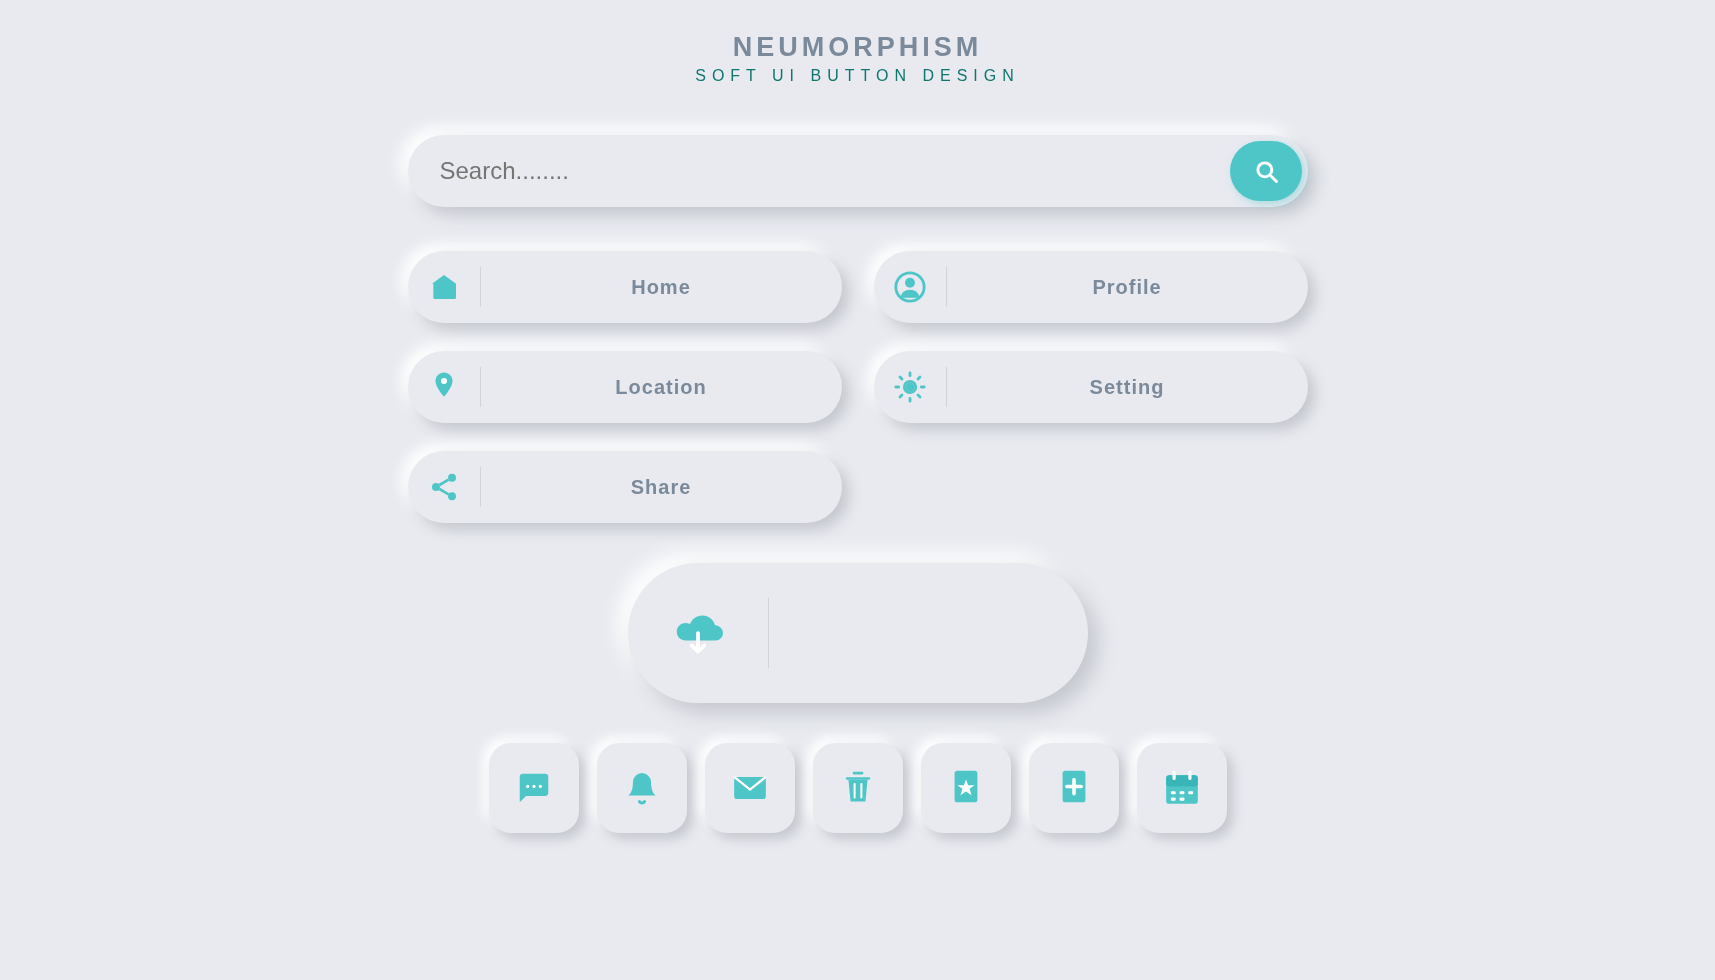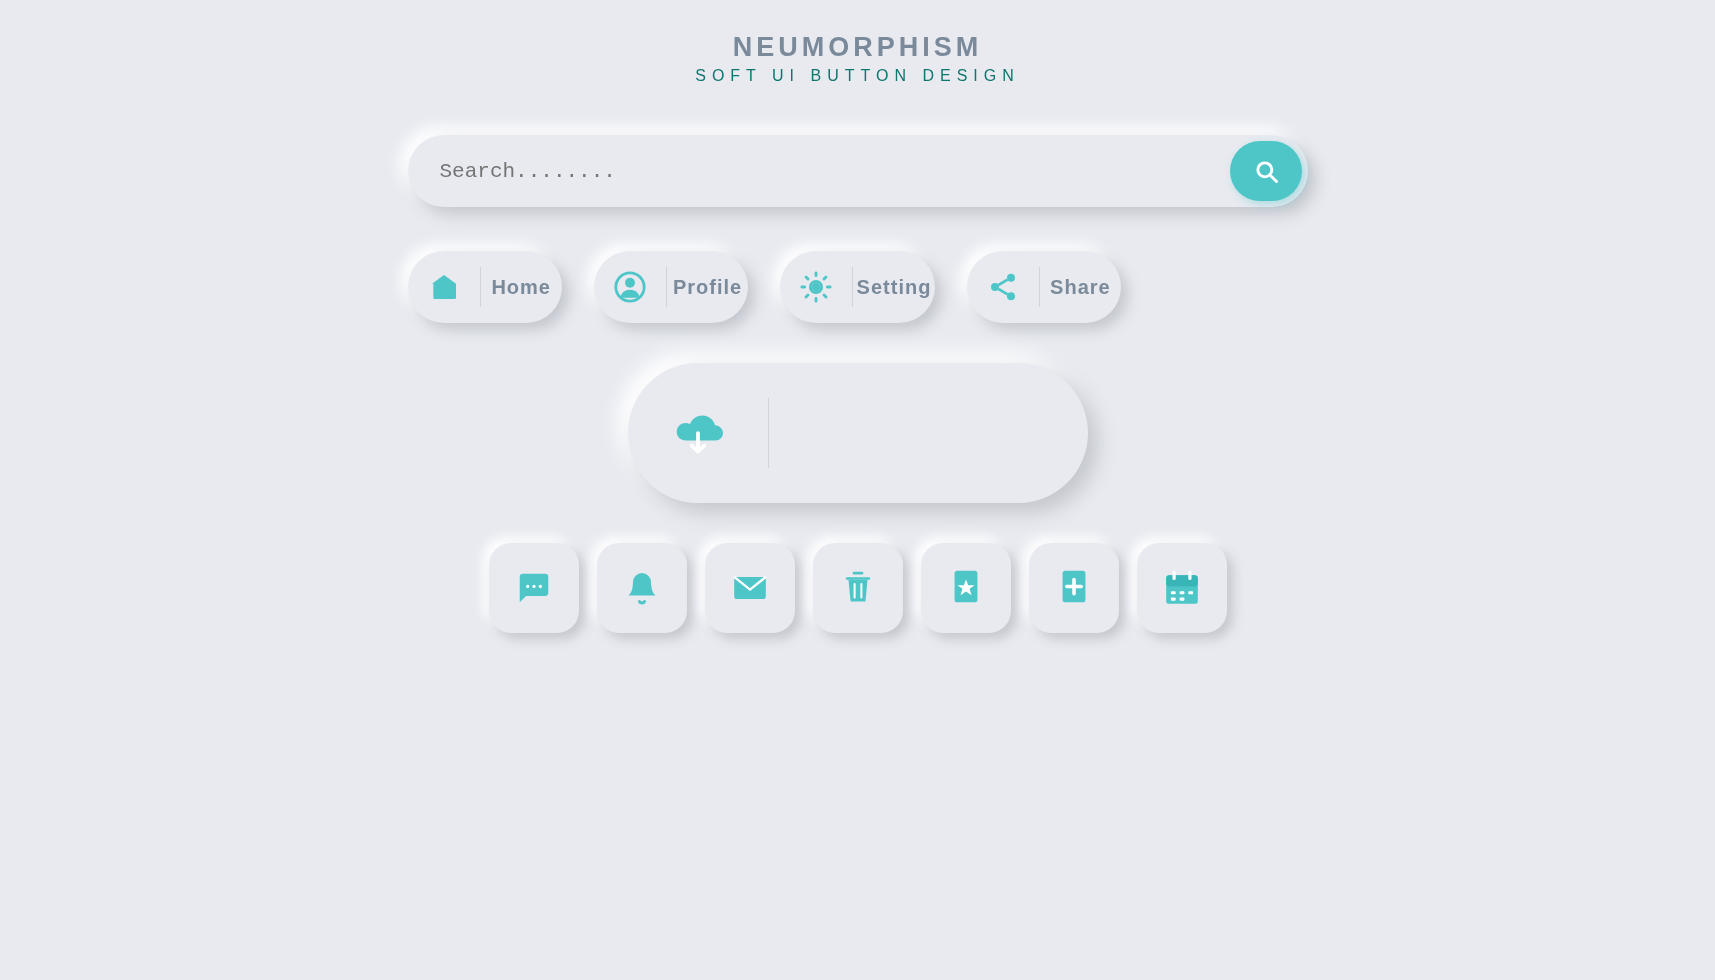--- a/index.html
+++ b/index.html
@@ -48,23 +48,23 @@
       display: flex;
       align-items: center;
       padding: 6px 6px 6px 32px;
       position: relative;
     }
     .search-input {
       flex: 1;
       background: transparent;
       border: none;
       outline: none;
-      font-size: 21px;
+      font-size: 24px;
       color: #9aabb8;
-      font-family: Liberation Mono, monospace;
+      font-family: Liberation Sans, sans-serif;
     }
     .search-btn {
       width: 72px;
       height: 60px;
       border-radius: 50px;
       background: #4ec6c8;
       border: none;
       cursor: pointer;
       display: flex;
       align-items: center;
@@ -76,21 +76,21 @@
       width: 28px;
       height: 28px;
       fill: white;
     }
 
     
     .btn-grid {
       margin-top: 44px;
       width: 900px;
       display: grid;
-      grid-template-columns: repeat(5, 1fr);
+      grid-template-columns: repeat(2, 1fr);
       gap: 28px 32px;
     }
 
     .pill-btn {
       height: 72px;
       border-radius: 50px;
       background: #e8eaf0;
       box-shadow: 7px 7px 14px #c5c7ce, -7px -7px 14px #ffffff;
       display: flex;
       align-items: center;
@@ -218,20 +218,30 @@
       <svg width="34" height="34" viewBox="0 0 24 24">
         <circle cx="12" cy="12" r="10" fill="none" stroke="#4ec6c8" stroke-width="2"></circle>
         <circle cx="12" cy="9" r="3.5" fill="#4ec6c8"></circle>
         <path d="M5.5 19.5c0-3.5 3-5.5 6.5-5.5s6.5 2 6.5 5.5" fill="#4ec6c8"></path>
       </svg>
     </div>
     <div class="pill-btn-divider"></div>
     <span class="pill-btn-label">Profile</span>
   </button>
 
+  <button class="pill-btn">
+    <div class="pill-btn-icon">
+      <svg width="30" height="34" viewBox="0 0 24 28">
+        <path d="M12 2C8.13 2 5 5.13 5 9c0 5.25 7 13 7 13s7-7.75 7-13c0-3.87-3.13-7-7-7z" fill="#4ec6c8"></path>
+        <circle cx="12" cy="9" r="2.5" fill="white"></circle>
+      </svg>
+    </div>
+    <div class="pill-btn-divider"></div>
+    <span class="pill-btn-label">Location</span>
+  </button>
 
   <button class="pill-btn">
     <div class="pill-btn-icon">
       <svg width="34" height="34" viewBox="0 0 24 24">
         <circle cx="12" cy="12" r="3" fill="#4ec6c8"></circle>
         <path d="M12 2a1 1 0 0 1 1 1v1.07A7.002 7.002 0 0 1 18.93 9H20a1 1 0 0 1 0 2h-1.07A7.002 7.002 0 0 1 13 16.93V18a1 1 0 0 1-2 0v-1.07A7.002 7.002 0 0 1 5.07 11H4a1 1 0 0 1 0-2h1.07A7.002 7.002 0 0 1 11 3.07V2a1 1 0 0 1 1-1z" fill="none"></path>
         <path d="M12 2v2M12 20v2M2 12h2M20 12h2M4.93 4.93l1.41 1.41M17.66 17.66l1.41 1.41M4.93 19.07l1.41-1.41M17.66 6.34l1.41-1.41" stroke="#4ec6c8" stroke-width="2" stroke-linecap="round"></path>
         <circle cx="12" cy="12" r="4" fill="none" stroke="#4ec6c8" stroke-width="2"></circle>
         <circle cx="12" cy="12" r="2" fill="#4ec6c8"></circle>
       </svg>

